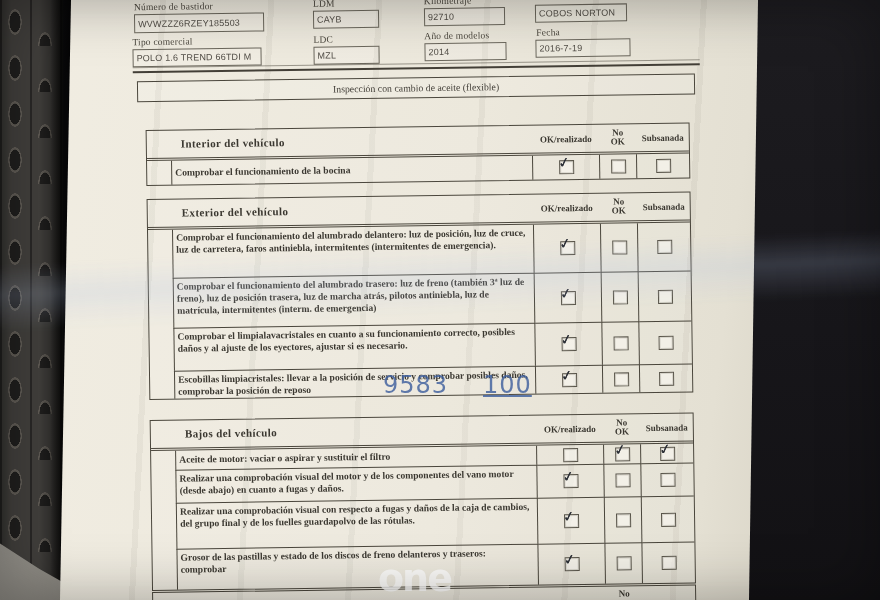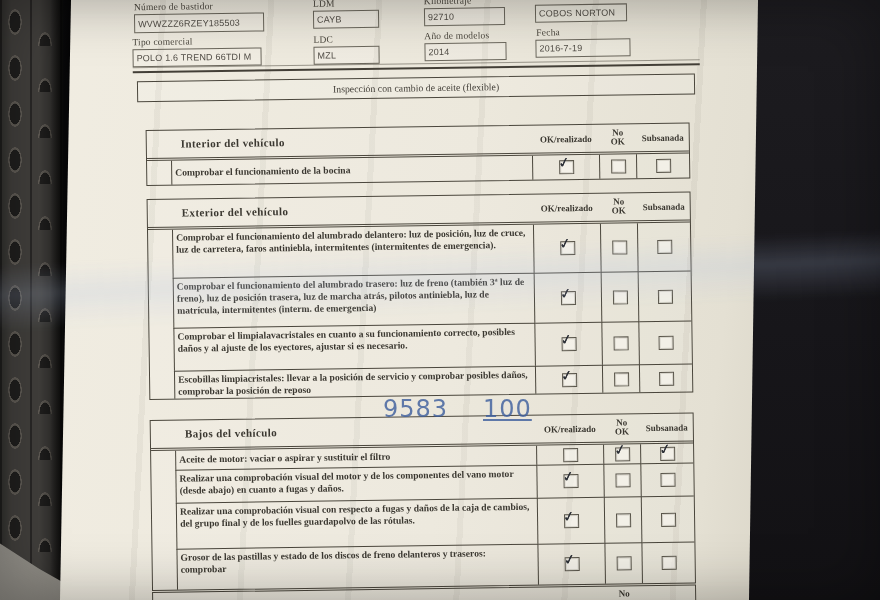--- a/index.html
+++ b/index.html
@@ -63,21 +63,21 @@
       box-shadow:inset 0 0 0 1px rgba(120,114,102,.22);}
   .cb .mark{display:none;position:absolute;left:-2px;top:-7px;font:bold 14px "DejaVu Sans",sans-serif;
       color:#2d3037;transform:rotate(-10deg);text-shadow:0 0 .5px #2d3037;}
   .cb.checked .mark{display:block;}
   .section.partial{top:588px;height:40px;}
   .section.partial .colh.nookh{top:3px;}
   
   .glare{position:absolute;left:-30px;top:248px;width:940px;height:66px;z-index:40;pointer-events:none;
     background:linear-gradient(180deg,rgba(175,192,225,0) 0%,rgba(175,192,225,.20) 45%,rgba(175,192,225,0) 100%);
     transform:rotate(-2.3deg);filter:blur(2px);}
-  .lcd{position:absolute;z-index:60;font:400 24px "DejaVu Sans",sans-serif;color:rgba(62,95,158,.82);letter-spacing:1px;margin-top:24px;}
+  .lcd{position:absolute;z-index:60;font:400 24px "DejaVu Sans",sans-serif;color:rgba(62,95,158,.82);letter-spacing:1px;}
   .lcd.left{left:383px;top:371px;}
   .lcd.right{left:483px;top:371px;text-decoration:underline;}
   .wm{position:absolute;left:378px;top:556px;z-index:70;font:bold 38px "DejaVu Sans",sans-serif;
       color:rgba(255,255,255,.78);letter-spacing:-2px;}
   .vignette{position:absolute;inset:0;z-index:80;pointer-events:none;
       box-shadow:inset 0 0 60px rgba(0,0,0,.35);}
 </style>
 </head>
 <body>
 
@@ -281,15 +281,16 @@
       <div class="section partial">
         <span class="colh nookh">No</span>
       </div>
 
     </div>
   </div>
 
   <div class="glare"></div>
   <span class="lcd left">9583</span>
   <span class="lcd right">100</span>
+  <span class="wm">one</span>
   <div class="vignette"></div>
 
 </div>
 
 </body></html>

